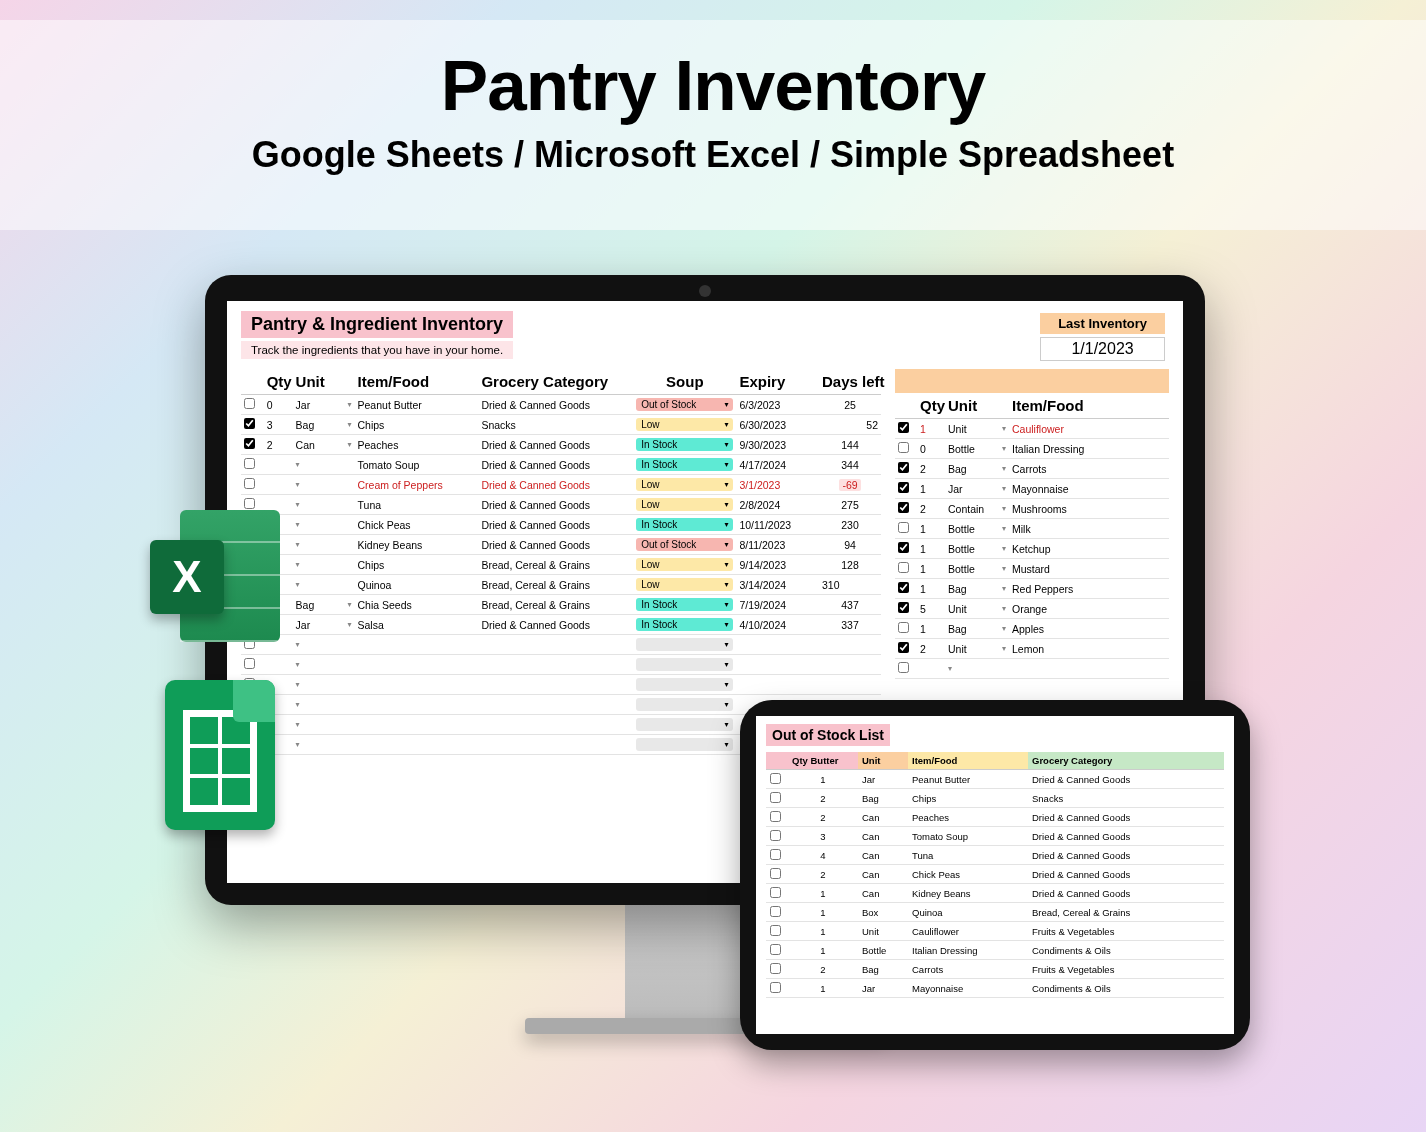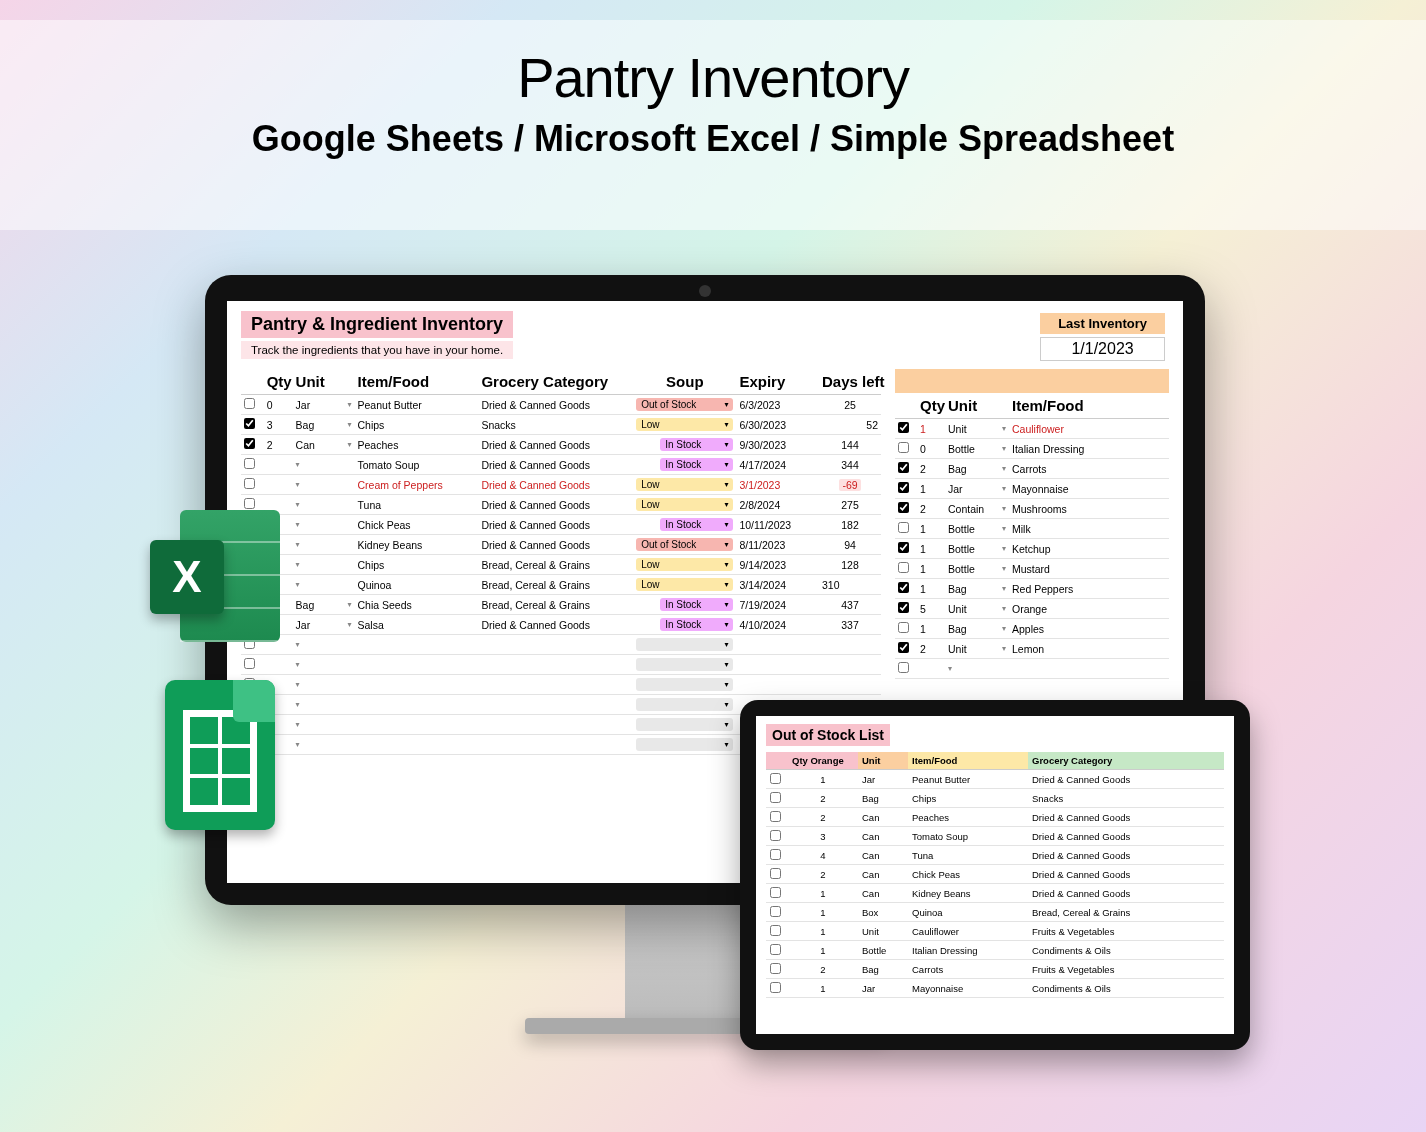--- a/index.html
+++ b/index.html
@@ -12,21 +12,21 @@
   overflow: hidden;
 }
 .header-band {
   position: absolute;
   top: 20px; left: 0; right: 0;
   height: 210px;
   background: rgba(255,255,255,0.5);
   text-align: center;
   padding-top: 25px;
 }
-.title { font-size: 56px; font-weight: 400; letter-spacing: -1px; }
+.title { font-size: 71px; font-weight: 700; letter-spacing: -1px; }
 .subtitle { font-size: 36px; font-weight: 700; margin-top: 8px; }
 
 .monitor {
   position: absolute;
   top: 275px;
   left: 205px;
   width: 1000px;
   height: 630px;
   background: #111;
   border-radius: 26px;
@@ -60,21 +60,21 @@
 table { border-collapse: collapse; width: 100%; table-layout: fixed; }
 th { font-size: 15px; font-weight: 700; text-align: left; padding: 4px 3px; border-bottom: 1px solid #ccc; white-space: nowrap; }
 td { font-size: 10.5px; padding: 3px 3px; border-bottom: 1px solid #e3e3e3; white-space: nowrap; overflow: hidden; text-overflow: ellipsis; }
 input[type=checkbox] { width: 11px; height: 11px; accent-color: #000; }
 .dd { display: flex; align-items: center; justify-content: space-between; }
 .dd::after { content: "▾"; color: #888; font-size: 8px; }
 .stock-pill { display: flex; align-items: center; justify-content: space-between; border-radius: 3px; padding: 1px 5px; font-size: 10px; }
 .stock-pill::after { content: "▾"; font-size: 8px; }
 .stock-out { background: #f7b6b0; }
 .stock-low { background: #fde8a7; }
-.stock-in  { background: #f0abfc; margin-left: 24px; }
+.stock-in  { background: #5eead4; }
 .stock-empty { background: #e8e8e8; }
 .red-text { color: #cc2020; }
 .neg { color: #cc2020; background: #fde0e0; display: inline-block; padding: 0 3px; border-radius: 2px; }
 
 .stand { position: absolute; top: 903px; left: 625px; width: 160px; height: 120px; background: linear-gradient(#ccc, #bbb); }
 .stand-base { position: absolute; top: 1018px; left: 525px; width: 360px; height: 16px; background: #aaa; border-radius: 4px; box-shadow: 0 8px 18px rgba(0,0,0,0.25);}
 
 .excel-icon {
   position: absolute; top: 510px; left: 150px;
   width: 130px; height: 132px;
@@ -92,21 +92,21 @@
   background: #0f9d58; border-radius: 10px; box-shadow: 0 6px 12px rgba(0,0,0,0.3);
   padding: 30px 18px 18px 18px; }
 .sheets-fold { position: absolute; top: 0; right: 0; width: 42px; height: 42px;
   background: #3ec184; border-bottom-left-radius: 6px; border-top-right-radius: 10px; }
 .sheets-grid { width: 100%; height: 100%; background: transparent;
   display: grid; grid-template-columns: 1fr 1fr; grid-template-rows: 1fr 1fr 1fr;
   border: 5px solid #fff; }
 .sheets-grid div { border: 2.5px solid #fff; }
 
 .tablet { position: absolute; top: 700px; left: 740px; width: 510px; height: 350px;
-  background: #111; border-radius: 18px; padding: 16px;
+  background: #111; border-radius: 32px; padding: 16px;
   box-shadow: 0 14px 30px rgba(0,0,0,0.35); }
 .tablet-screen { width: 100%; height: 100%; background: #fff; padding: 8px 10px; font-size: 10.5px; overflow: hidden; }
 .oos-header-row th { padding: 3px 4px; font-size: 9.5px; font-weight: 700; }
 .oos-header-row th.c1 { background: #f8c2cc; }
 .oos-header-row th.c2 { background: #fbcfa0; }
 .oos-header-row th.c3 { background: #fde8a7; }
 .oos-header-row th.c4 { background: #c6e8c6; }
 .tablet td { font-size: 9.5px; padding: 2.5px 4px; }
 </style>
 </head>
@@ -247,21 +247,21 @@
                 <td></td>
                 <td>
                   <div class="dd"></div>
                 </td>
                 <td class="">Chick Peas</td>
                 <td class="">Dried &amp; Canned Goods</td>
                 <td>
                   <div class="stock-pill stock-in">In Stock</div>
                 </td>
                 <td class="">10/11/2023</td>
-                <td style="text-align:center">182</td>
+                <td style="text-align:center">230</td>
               </tr>
               <tr>
                 <td><input type="checkbox" style=""></td>
                 <td></td>
                 <td>
                   <div class="dd"></div>
                 </td>
                 <td class="">Kidney Beans</td>
                 <td class="">Dried &amp; Canned Goods</td>
                 <td>
@@ -572,21 +572,21 @@
       <colgroup>
           <col style="width:22px">
           <col style="width:70px">
           <col style="width:50px">
           <col style="width:120px">
           <col>
         </colgroup>
       <thead>
           <tr class="oos-header-row">
         <th class="c1"></th>
-        <th class="c1">Qty Orange</th>
+        <th class="c1">Qty Butter</th>
         <th class="c2">Unit</th>
         <th class="c3">Item/Food</th>
         <th class="c4">Grocery Category</th>
       </tr>
         </thead>
       <tbody id="oos-body">
           <tr>
             <td><input type="checkbox" style=""></td>
             <td style="text-align:center">1</td>
             <td>Jar</td>

